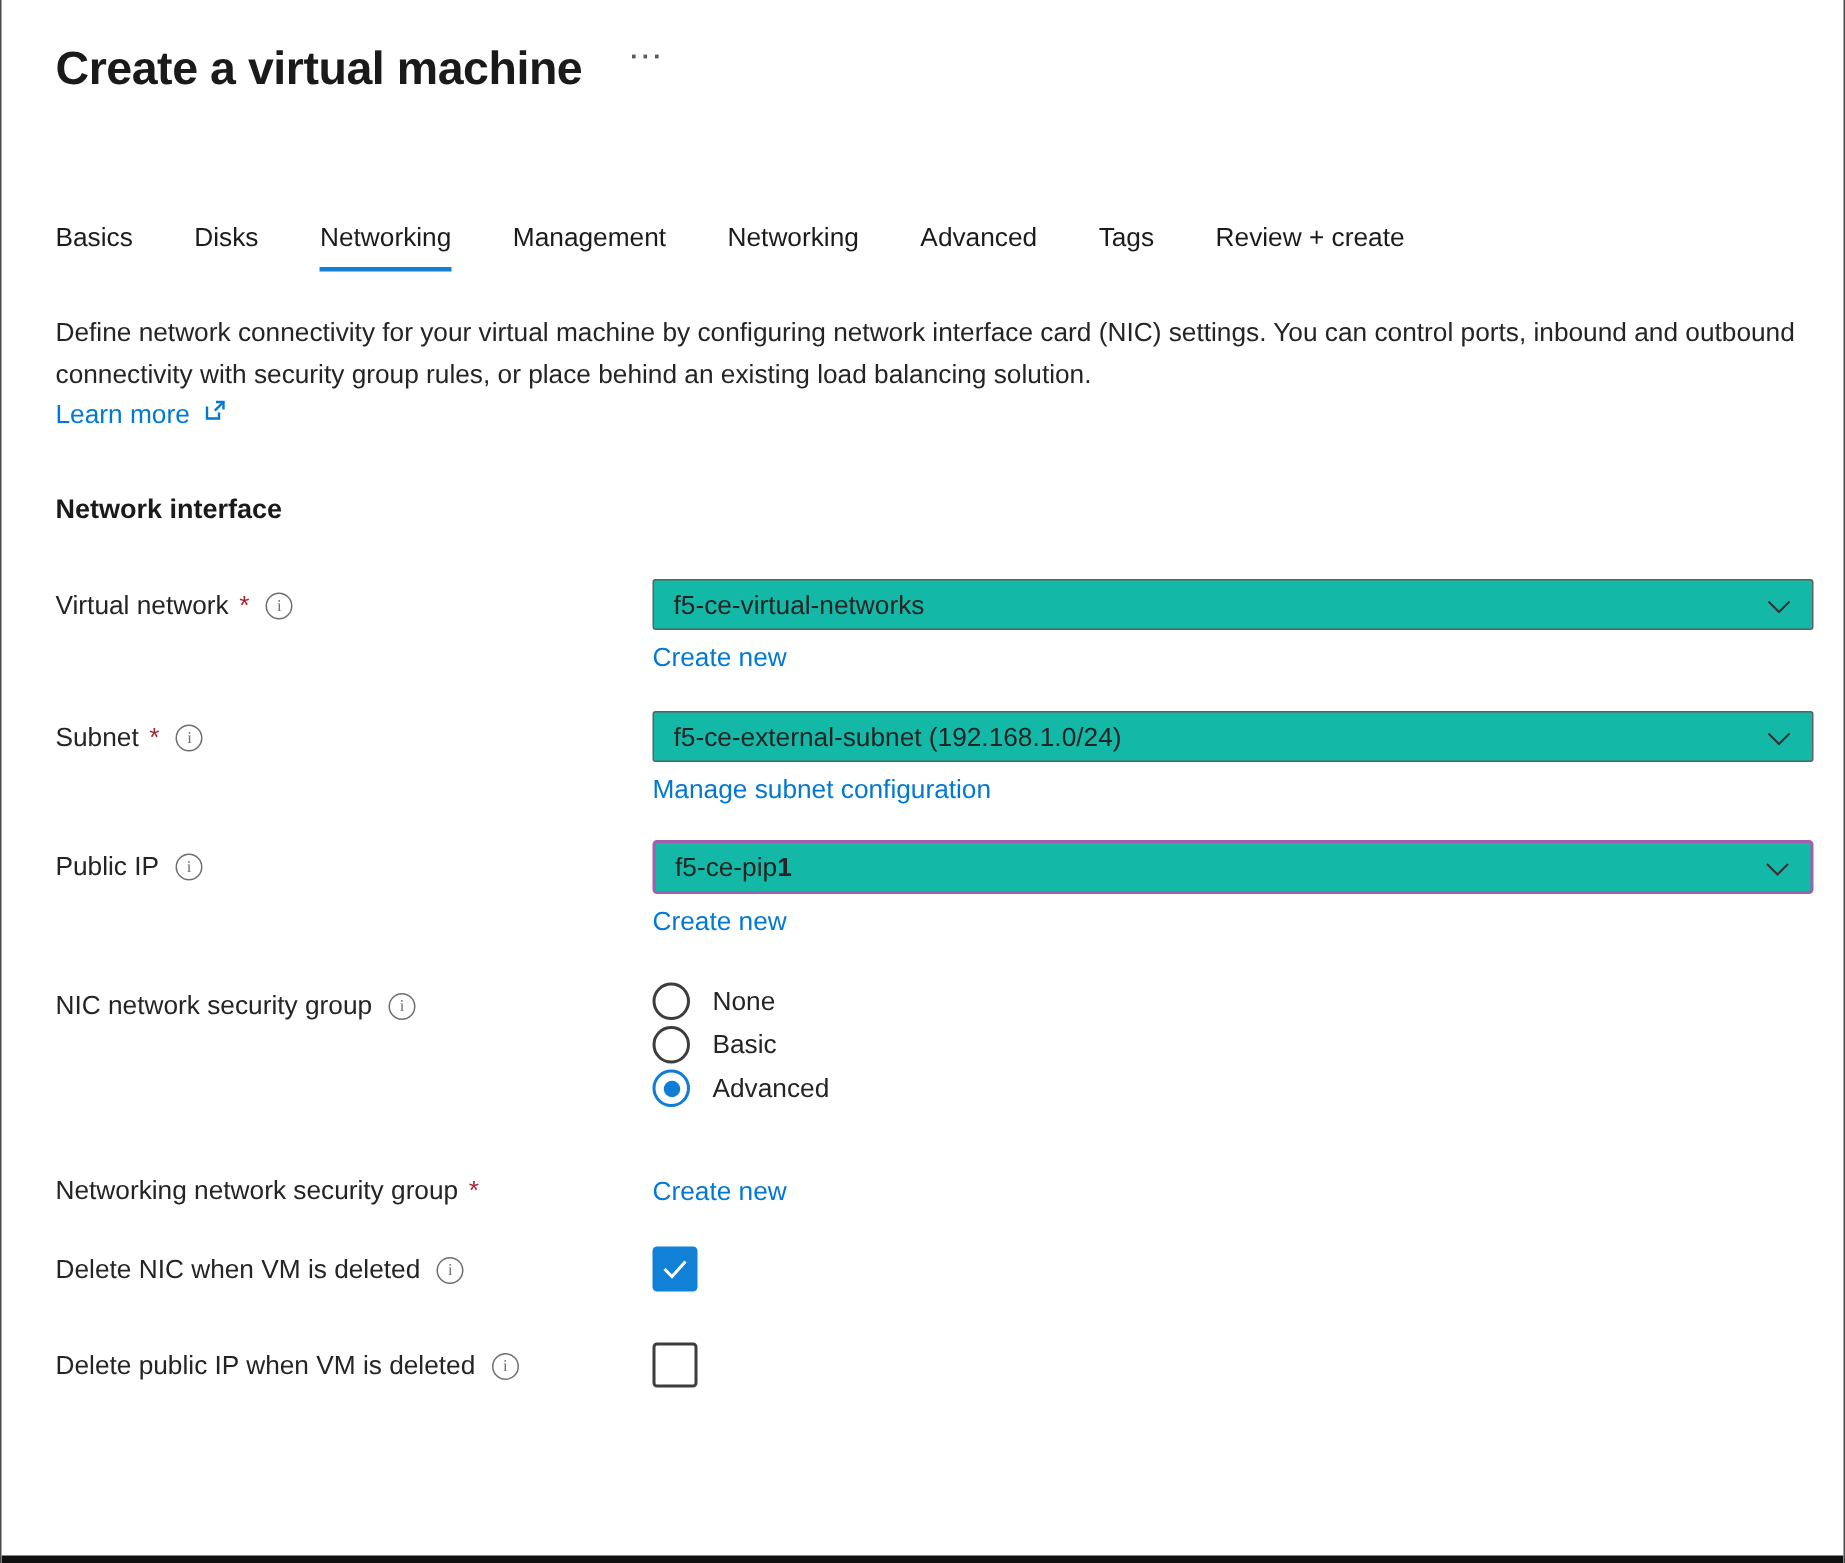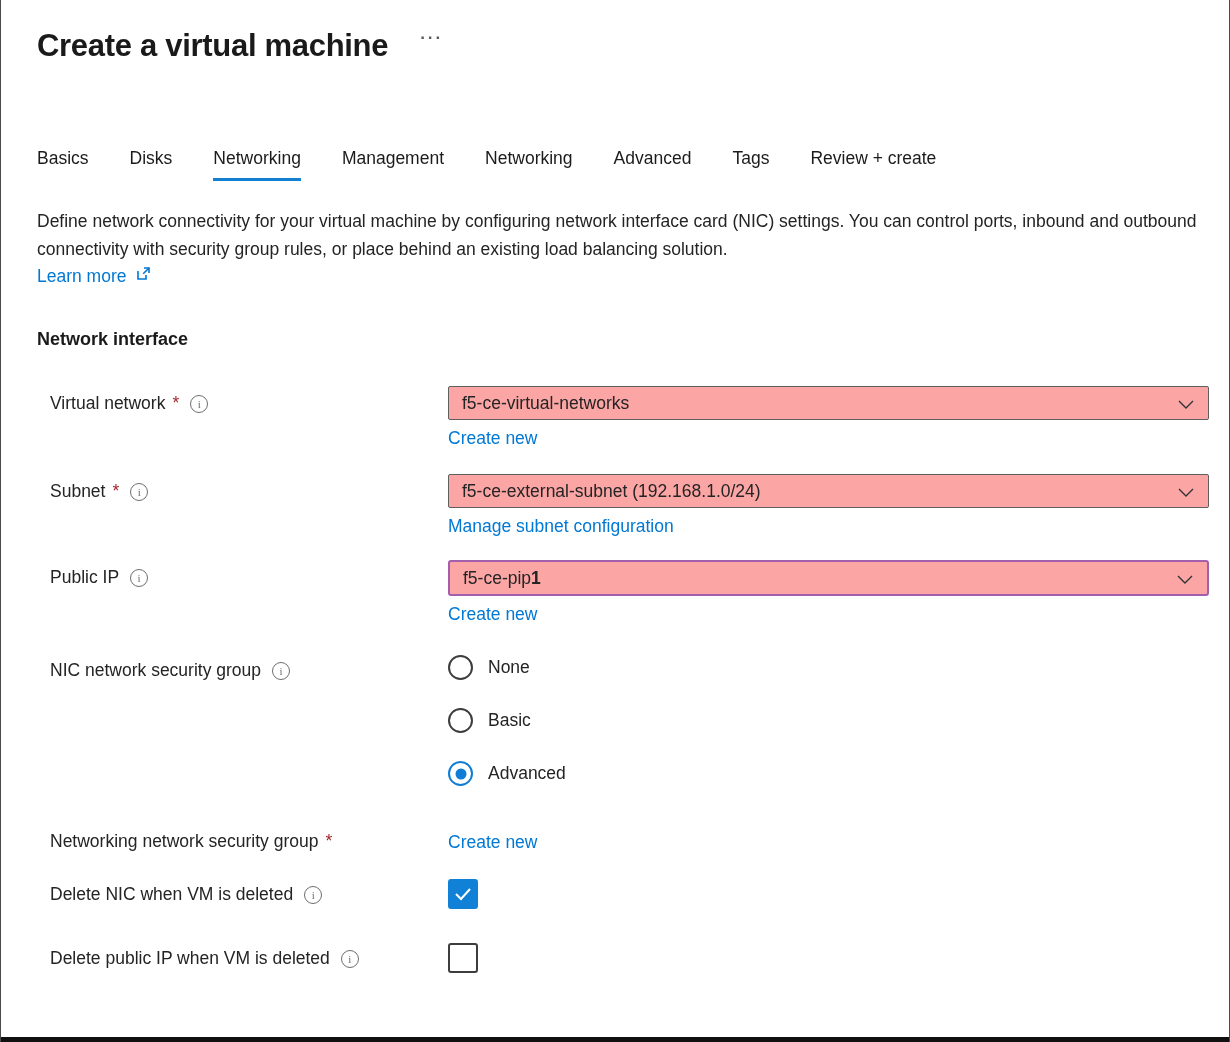--- a/index.html
+++ b/index.html
@@ -37,32 +37,32 @@
   .ext-icon { display: inline-block; }
 
   
   .section-heading { margin-top: 40px; font-size: 18px; font-weight: bold; color: #1a1a1a; }
   .section-subtext { margin-top: 24px; font-size: 17.5px; color: #242424; }
 
   
   .row { display: flex; align-items: flex-start; }
   .row-label {
     width: 398px; flex: 0 0 398px; font-size: 17.5px; color: #242424;
-    padding-top: 7px; display: flex; align-items: center; gap: 9px; flex-wrap: nowrap; margin-left: 13px;
+    padding-top: 7px; display: flex; align-items: center; gap: 9px; flex-wrap: nowrap;
   }
   .req { color: #a4262c; font-size: 17.5px; margin-left: -2px; }
   .info-icon {
     width: 18px; height: 18px; border: 1px solid #6e6e6e; border-radius: 50%;
     color: #6e6e6e; font-size: 11px; line-height: 16px; text-align: center;
     font-family: "Liberation Serif", serif; flex: 0 0 18px; cursor: pointer; margin-left: 2px;
   }
   .row-control { flex: 1 1 auto; }
 
   .select-box {
-    height: 34px; border: 1px solid #5f5f5f; border-radius: 2px; background: #fca5a5;
+    height: 34px; border: 1px solid #5f5f5f; border-radius: 2px; background: #14b8a6;
     display: flex; align-items: center; justify-content: space-between;
     padding: 0 14px 0 13px; font-size: 17.5px; cursor: pointer;
   }
   .select-box.modified { border: 2px solid #a35fae; border-radius: 3px; height: 36px; }
   .select-value { color: #242424; white-space: nowrap; overflow: hidden; }
   .chevron { flex: 0 0 auto; margin-left: 10px; }
 
   .ctl-link {
     display: inline-block; margin-top: 8px; color: #0078d4;
     font-size: 17.5px; cursor: pointer; text-decoration: none;
@@ -71,21 +71,21 @@
   
   .row-vnet   { margin-top: 36px; }
   .row-subnet { margin-top: 25px; }
   .row-pip    { margin-top: 23px; }
   .row-nsg    { margin-top: 28px; }
   .row-cfg    { margin-top: 38px; }
   .row-delnic { margin-top: 24px; }
   .row-delpip { margin-top: 32px; }
 
   
-  .radio-group { display: flex; flex-direction: column; gap: 28px; padding-top: 2px; }
+  .radio-group { display: flex; flex-direction: column; gap: 4px; padding-top: 2px; }
   .radio-row { display: flex; align-items: center; gap: 15px; cursor: pointer; }
   .radio {
     width: 25px; height: 25px; border-radius: 50%; border: 2px solid #3d3d3d;
     background: #fff; position: relative; flex: 0 0 25px;
   }
   .radio.selected { border-color: #0f7cd6; }
   .radio.selected::after {
     content: ""; position: absolute; left: 50%; top: 50%;
     width: 11px; height: 11px; border-radius: 50%; background: #0f7cd6;
     transform: translate(-50%, -50%);

